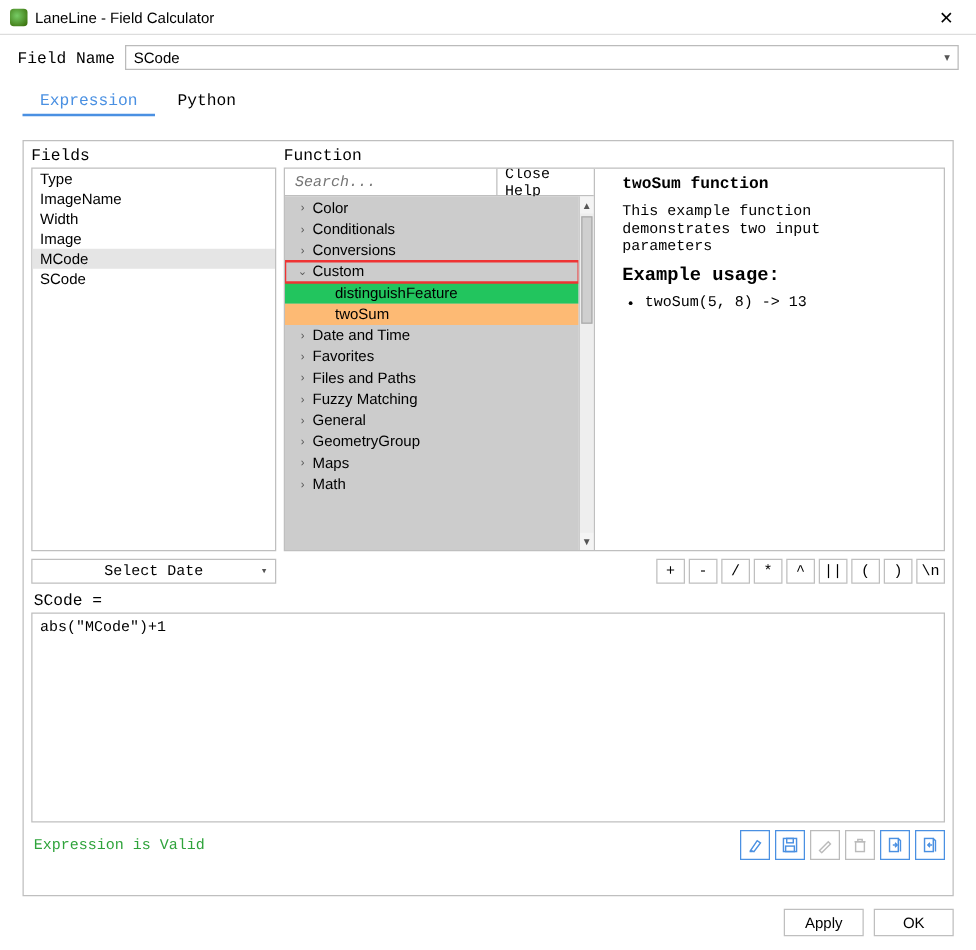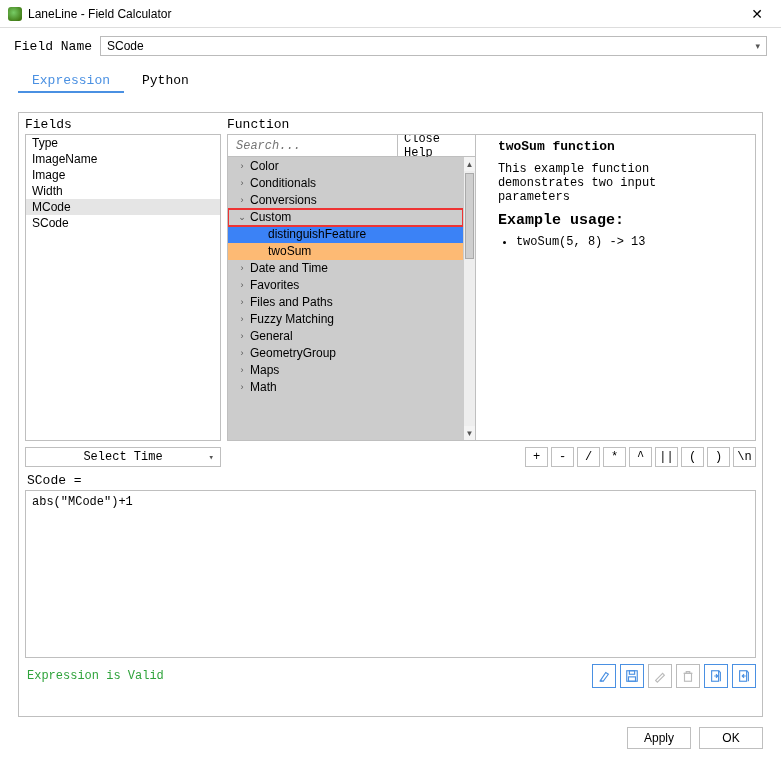--- a/index.html
+++ b/index.html
@@ -102,21 +102,21 @@
   .close-help { border-left:1px solid #bfbfbf; padding:0 6px; display:flex; align-items:center; font-family:"Courier New",monospace; font-size:12px; cursor:pointer; }
   .tree-wrap { flex:1; display:flex; overflow:hidden; background:#cccccc; position:relative; }
   .tree-scroll { width:12px; background:#eee; display:flex; flex-direction:column; border-left:1px solid #ccc;}
   .tree-scroll .arr { height:14px; display:flex; align-items:center; justify-content:center; font-size:8px; color:#555; background:#f4f4f4; }
   .tree-scroll .track { flex:1; background:#eee; position:relative; }
   .tree-scroll .thumb { position:absolute; left:1px; right:1px; top:2px; height:86px; background:#cfcfcf; border:1px solid #aaa; }
   .tree { flex:1; font-size:12px; line-height:17px; overflow:hidden; padding-top:1px;}
   .tree-row { display:flex; align-items:center; padding-left:8px; cursor:pointer; }
   .tree-row .caret { width:12px; font-size:9px; color:#555; text-align:center; }
   .tree-row .label { padding-left:2px; }
-  .tree-row.child { padding-left: 40px; background:#3b82f6; }
+  .tree-row.child { padding-left: 40px; background:#22c55e; }
   .tree-row.custom-hdr { outline: 2px solid #e33; outline-offset:-1px; }
   .tree-row.sel { background:#fdba74; }
   .func-right { flex:1; padding:2px 22px; font-family:"Courier New",monospace; font-size:12px; }
   .func-right h4 { margin:2px 0 8px; font-size:13px; font-family:"Courier New",monospace; }
   .func-right .usage-h { font-weight:bold; font-size:15px; margin-top:8px; }
   .func-right ul { margin:6px 0 0 18px; padding:0; }
   .op-row { margin-top:6px; display:flex; justify-content:flex-end; gap:0; }
   .op-btn { width:23px; height:20px; border:1px solid #bfbfbf; display:flex; align-items:center; justify-content:center; margin-left:3px; font-size:12px; cursor:pointer; font-family:"Courier New",monospace;}
   .expr-label { font-family:"Courier New",monospace; font-size:13px; margin:6px 0 2px 2px; }
   .expr-area { border:1px solid #bfbfbf; height:168px; padding:4px 6px; font-family:"Courier New",monospace; font-size:12px; }
@@ -154,27 +154,27 @@
 </div>
 
 <div class="main-panel">
   <div class="upper">
 
     <div class="fields-col">
       <div class="fields-header">Fields</div>
       <div class="fields-list" id="fields-list">
           <div class="fld">Type</div>
           <div class="fld">ImageName</div>
+          <div class="fld">Width</div>
           <div class="fld">Image</div>
-          <div class="fld">Width</div>
           <div class="fld selected">MCode</div>
           <div class="fld">SCode</div>
         </div>
       <div class="select-value">
-        <span>Select Time</span>
+        <span>Select Date</span>
       </div>
     </div>
 
     <div class="func-col">
       <div class="func-header">Function</div>
       <div class="func-body">
         <div class="func-left">
           <div class="search-row">
             <input class="search-input" placeholder="Search..." style="">
             <div class="close-help">Close Help</div>

